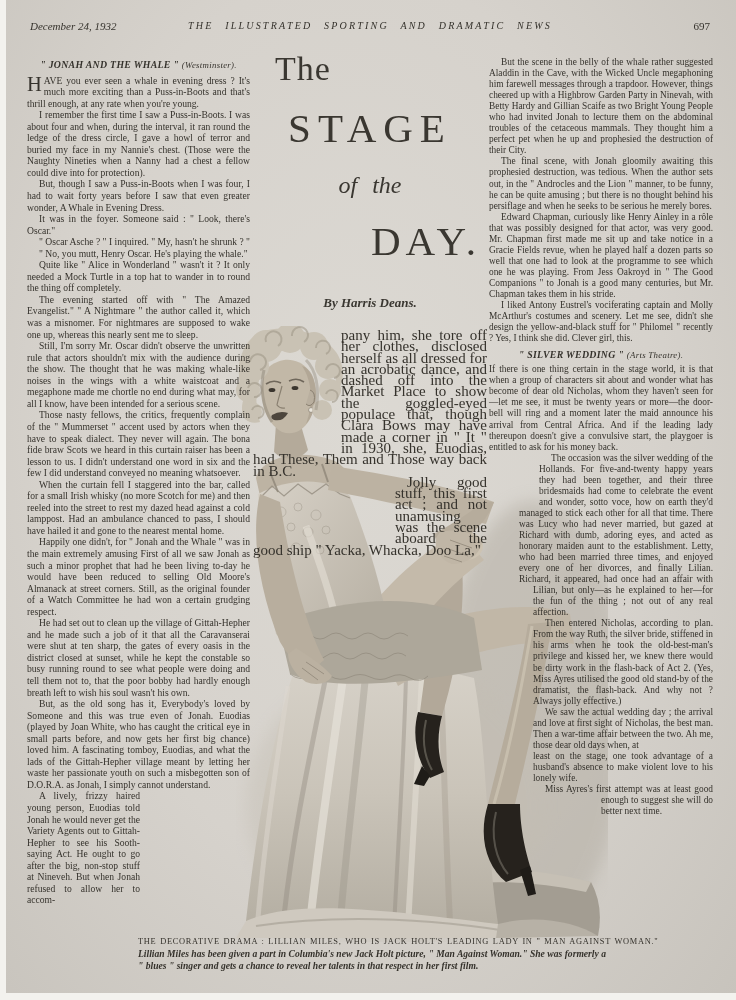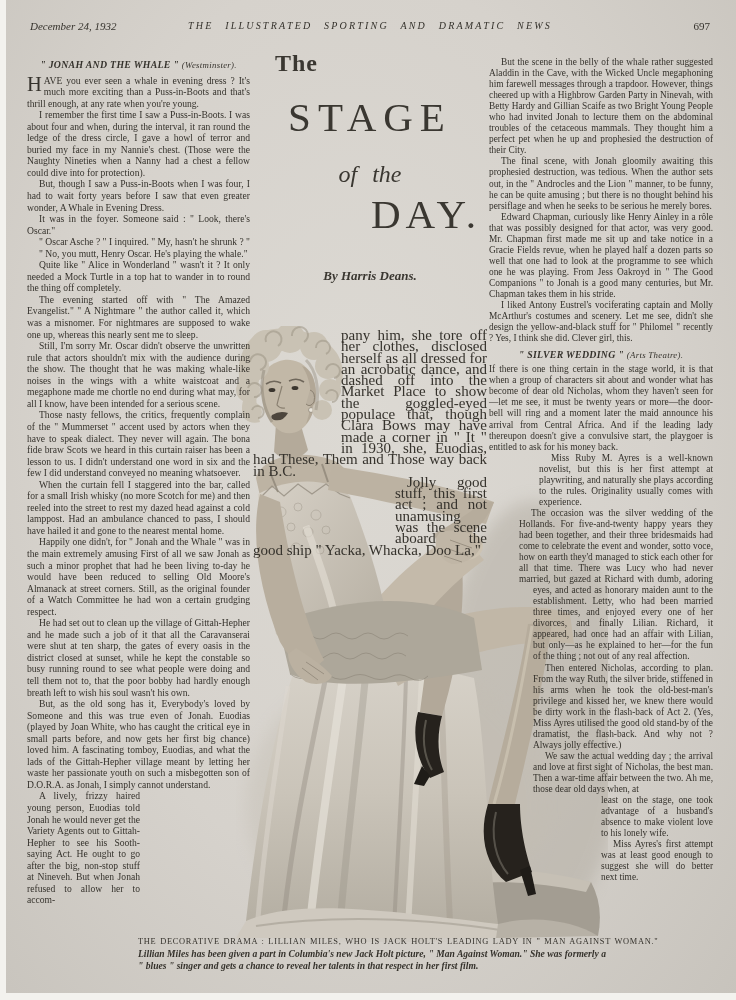--- a/index.html
+++ b/index.html
@@ -23,24 +23,24 @@
   .col p.ni{text-indent:0;}
   .dropcap::first-letter{float:left;font-size:20.5px;line-height:17px;padding:1px 2px 0 0;}
   .art-head{margin:2px 0 3px;font-size:9.8px;font-weight:700;font-style:italic;text-align:center;
     letter-spacing:.3px;text-indent:0;}
   .art-head .venue{font-weight:400;font-size:8.8px;}
   .art-head.mid{margin-top:5px;}
   .fl-r{float:right;clear:right;}
   .fl-l{float:left;clear:left;}
 
   .title-block{position:absolute;left:253px;top:50px;width:234px;z-index:2;color:#3a3731;}
-  .t1{font-size:24px;padding-left:22px;letter-spacing:1px;font-weight:bold;}
+  .t1{font-size:34px;padding-left:22px;letter-spacing:1px;}
   .t2{font-size:41px;letter-spacing:7px;text-align:center;margin-top:16px;}
   .t3{font-size:24px;font-style:italic;text-align:center;margin-top:20px;word-spacing:9px;}
-  .t4{font-size:41px;letter-spacing:5px;text-align:right;padding-right:6px;margin-top:2px;}
+  .t4{font-size:41px;letter-spacing:5px;text-align:right;padding-right:6px;margin-top:18px;}
   .byline{font-size:13px;font-weight:700;font-style:italic;text-align:center;margin-top:30px;}
 
   .photo{position:absolute;left:236px;top:326px;width:372px;height:616px;z-index:1;pointer-events:none;}
 
   .caption{position:absolute;left:138px;top:937px;width:468px;z-index:3;}
   .cap1{font-size:8.4px;letter-spacing:.7px;word-spacing:1px;white-space:nowrap;}
   .cap2{font-size:9.6px;font-weight:700;font-style:italic;line-height:11.6px;margin-top:2px;text-align:justify;}
 </style>
 </head>
 <body>
@@ -222,21 +222,20 @@
   <section class="col col-right">
     <p>But the scene in the belly of the whale rather suggested Aladdin in the Cave, with the Wicked Uncle megaphoning him farewell messages through a trapdoor.  However, things cheered up with a Highbrow Garden Party in Ninevah, with Betty Hardy and Gillian Scaife as two Bright Young People who had invited Jonah to lecture them on the abdominal troubles of the cetaceous mammals.  They thought him a perfect pet when he up and prophesied the destruction of their City.</p>
     <p>The final scene, with Jonah gloomily awaiting this prophesied destruction, was tedious.  When the author sets out, in the " Androcles and the Lion " manner, to be funny, he can be quite amusing ; but there is no thought behind his persiflage and when he seeks to be serious he merely bores.</p>
     <p>Edward Chapman, curiously like Henry Ainley in a rôle that was possibly designed for that actor, was very good.  Mr. Chapman first made me sit up and take notice in a Gracie Fields revue, when he played half a dozen parts so well that one had to look at the programme to see which one he was playing.  From Jess Oakroyd in " The Good Companions " to Jonah is a good many centuries, but Mr. Chapman takes them in his stride.</p>
     <p>I liked Antony Eustrel's vociferating captain and Molly McArthur's costumes and scenery.  Let me see, didn't she design the yellow-and-black stuff for " Philomel " recently ?  Yes, I think she did.  Clever girl, this.</p>
     <h3 class="art-head mid"><span>" SILVER WEDDING "</span> <span class="venue">(Arts Theatre).</span></h3>
     <p class="ni">If there is one thing certain in the stage world, it is that when a group of characters sit about and wonder what has become of dear old Nicholas, whom they haven't seen for—let me see, it must be twenty years or more—the door-bell will ring and a moment later the maid announce his arrival from Central Africa. And if the leading lady thereupon doesn't give a convulsive start, the playgoer is entitled to ask for his money back.</p>
     <div class="fl-l" style="width:50px;height:46px;"></div>
     <div class="fl-l" style="width:30px;height:92px;"></div>
     <div class="fl-l" style="width:44px;height:212px;"></div>
-    <p>Miss Ruby M. Ayres is a well-known novelist, but this is her first attempt at playwriting, and naturally she plays according to the rules.  Originality usually comes with experience.</p>
     <p>The occasion was the silver wedding of the Hollands.  For five-and-twenty happy years they had been together, and their three bridesmaids had come to celebrate the event and wonder, sotto voce, how on earth they'd managed to stick each other for all that time.  There was Lucy who had never married, but gazed at Richard with dumb, adoring eyes, and acted as honorary maiden aunt to the establishment.  Letty, who had been married three times, and enjoyed every one of her divorces, and finally Lilian. Richard, it appeared, had once had an affair with Lilian, but only—as he explained to her—for the fun of the thing ; not out of any real affection.</p>
     <p>Then entered Nicholas, according to plan.  From the way Ruth, the silver bride, stiffened in his arms when he took the old-best-man's privilege and kissed her, we knew there would be dirty work in the flash-back of Act 2.  (Yes, Miss Ayres utilised the good old stand-by of the dramatist, the flash-back.  And why not ?  Always jolly effective.)</p>
     <p>We saw the actual wedding day ; the arrival and love at first sight of Nicholas, the best man.  Then a war-time affair between the two.  Ah me, those dear old days when, at</p>
     <div class="fl-l" style="width:112px;height:150px;"></div>
     <p class="ni">least on the stage, one took advantage of a husband's absence to make violent love to his lonely wife.</p>
     <p>Miss Ayres's first attempt was at least good enough to suggest she will do better next time.</p>
   </section>
 
   <footer class="caption">
     <div class="cap1">THE DECORATIVE DRAMA : LILLIAN MILES, WHO IS JACK HOLT'S LEADING LADY IN " MAN AGAINST WOMAN."</div>

